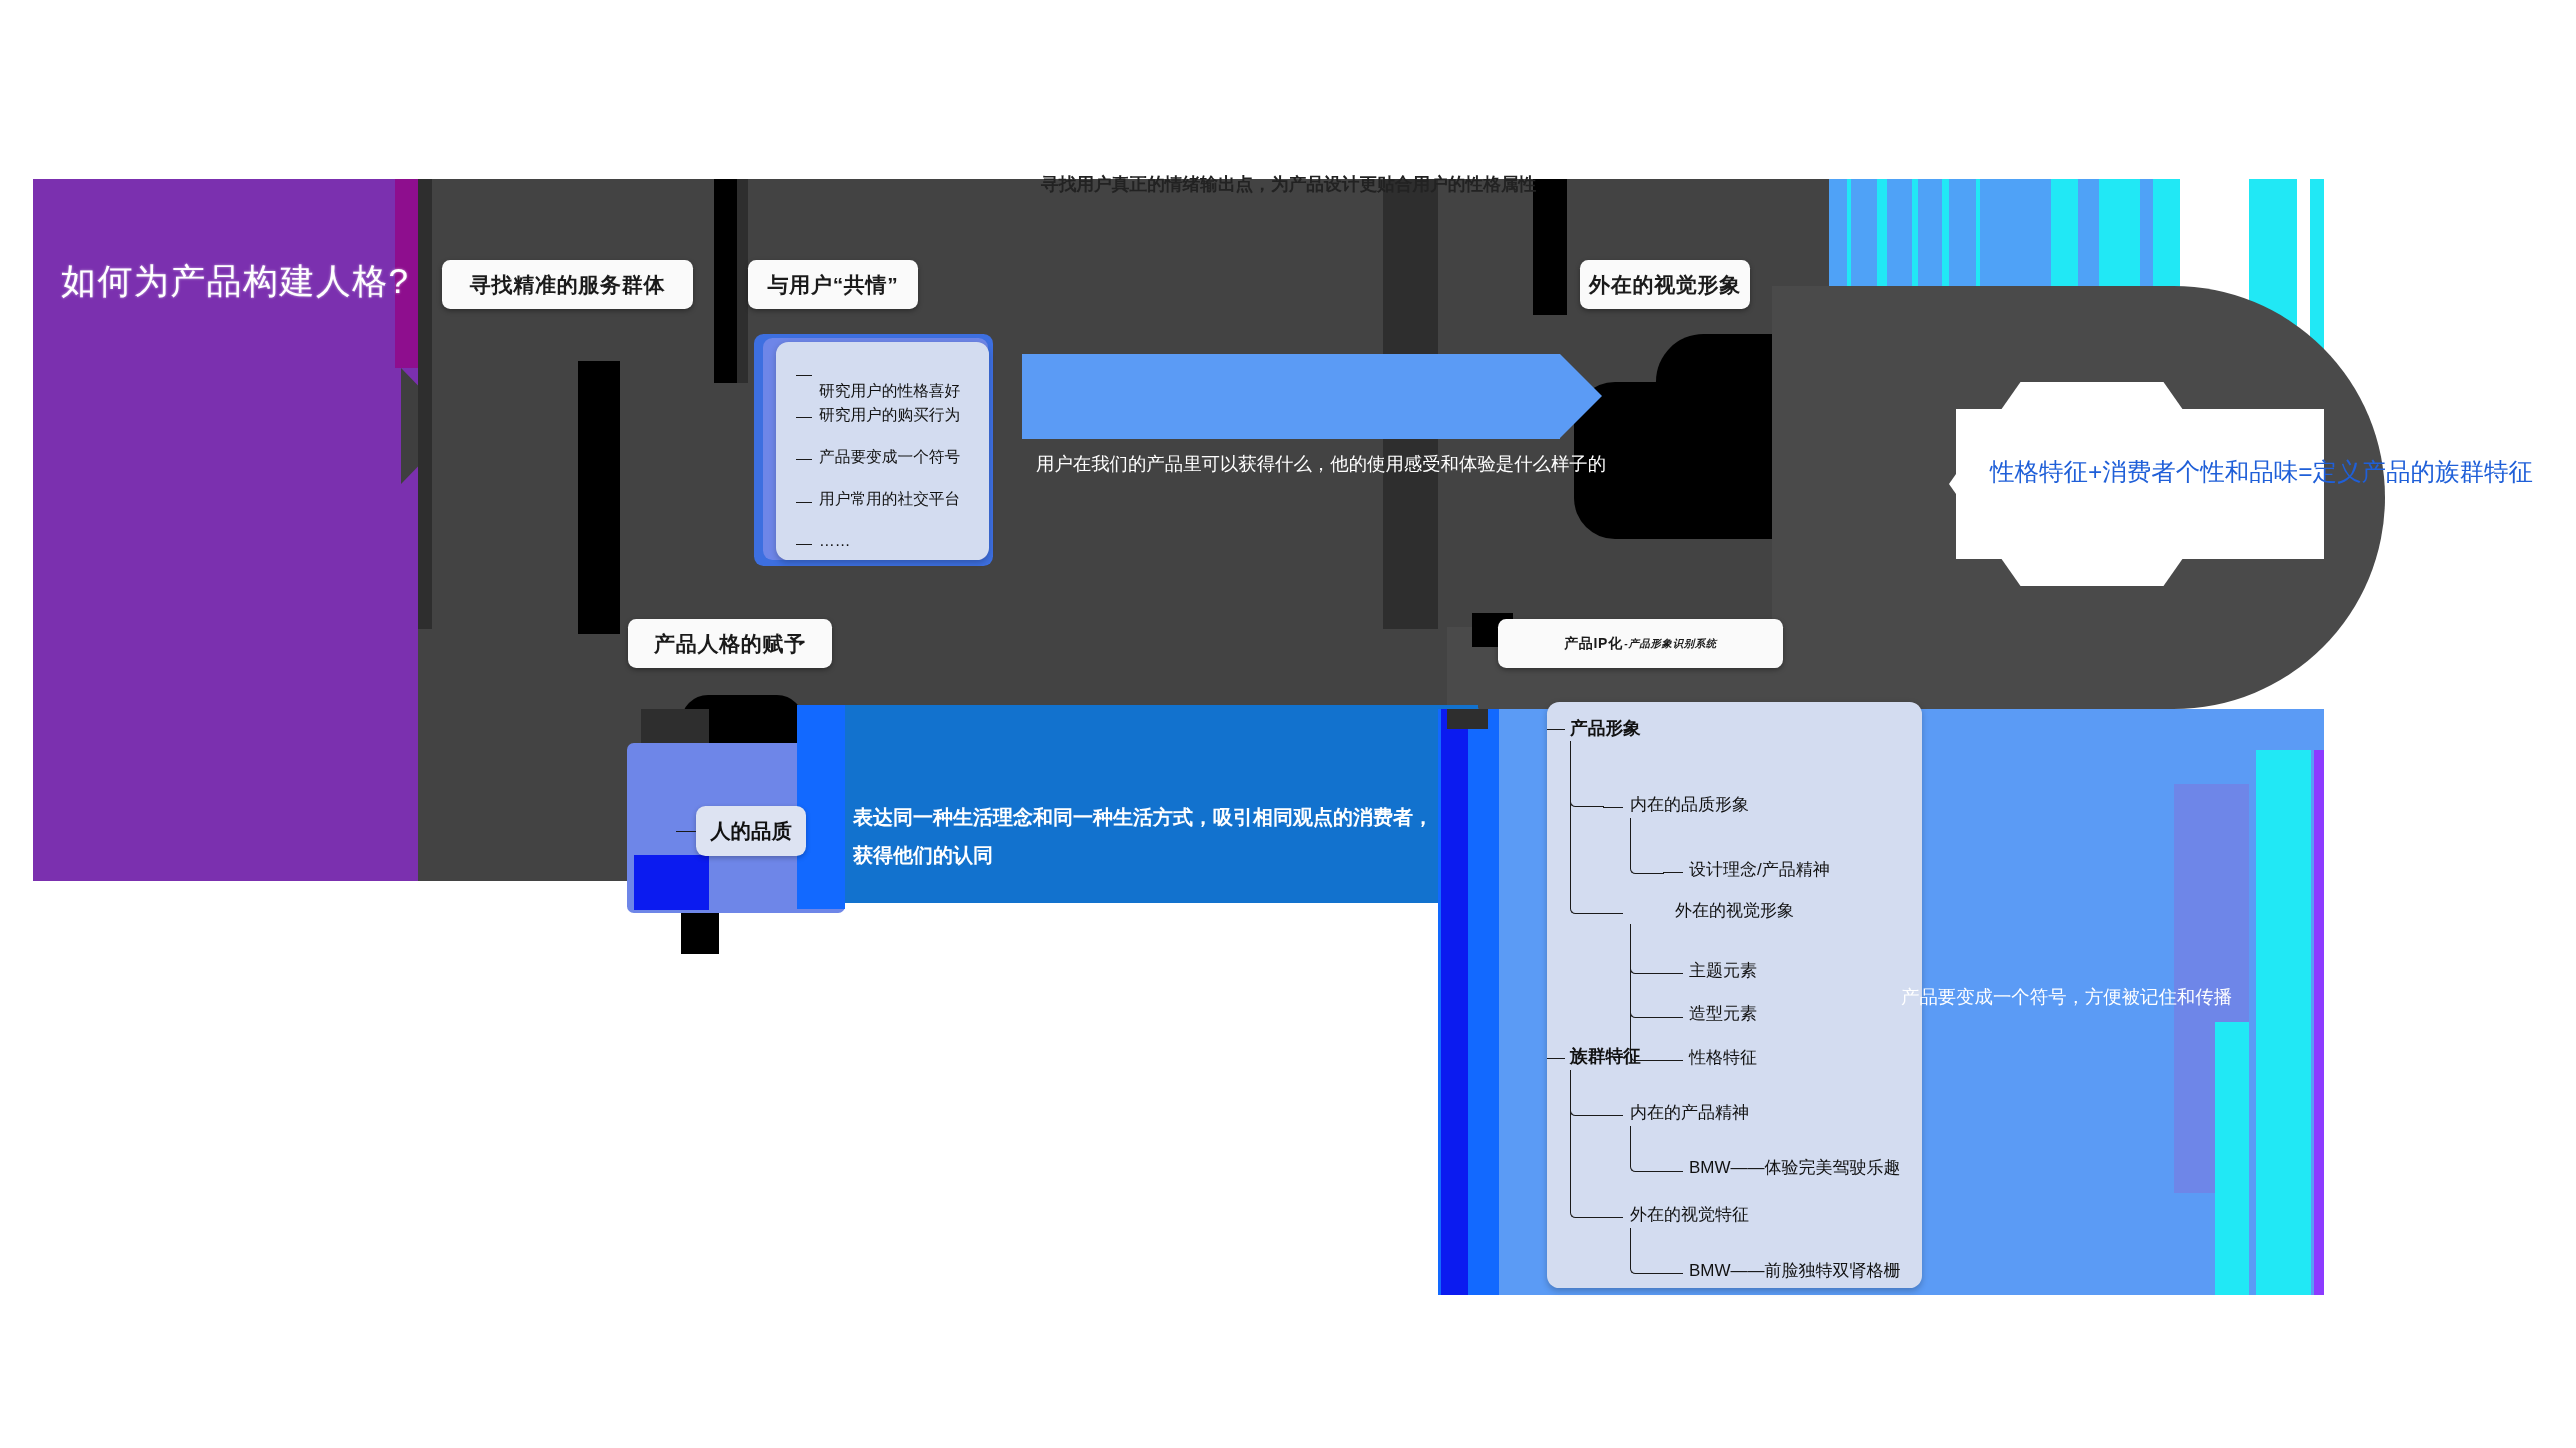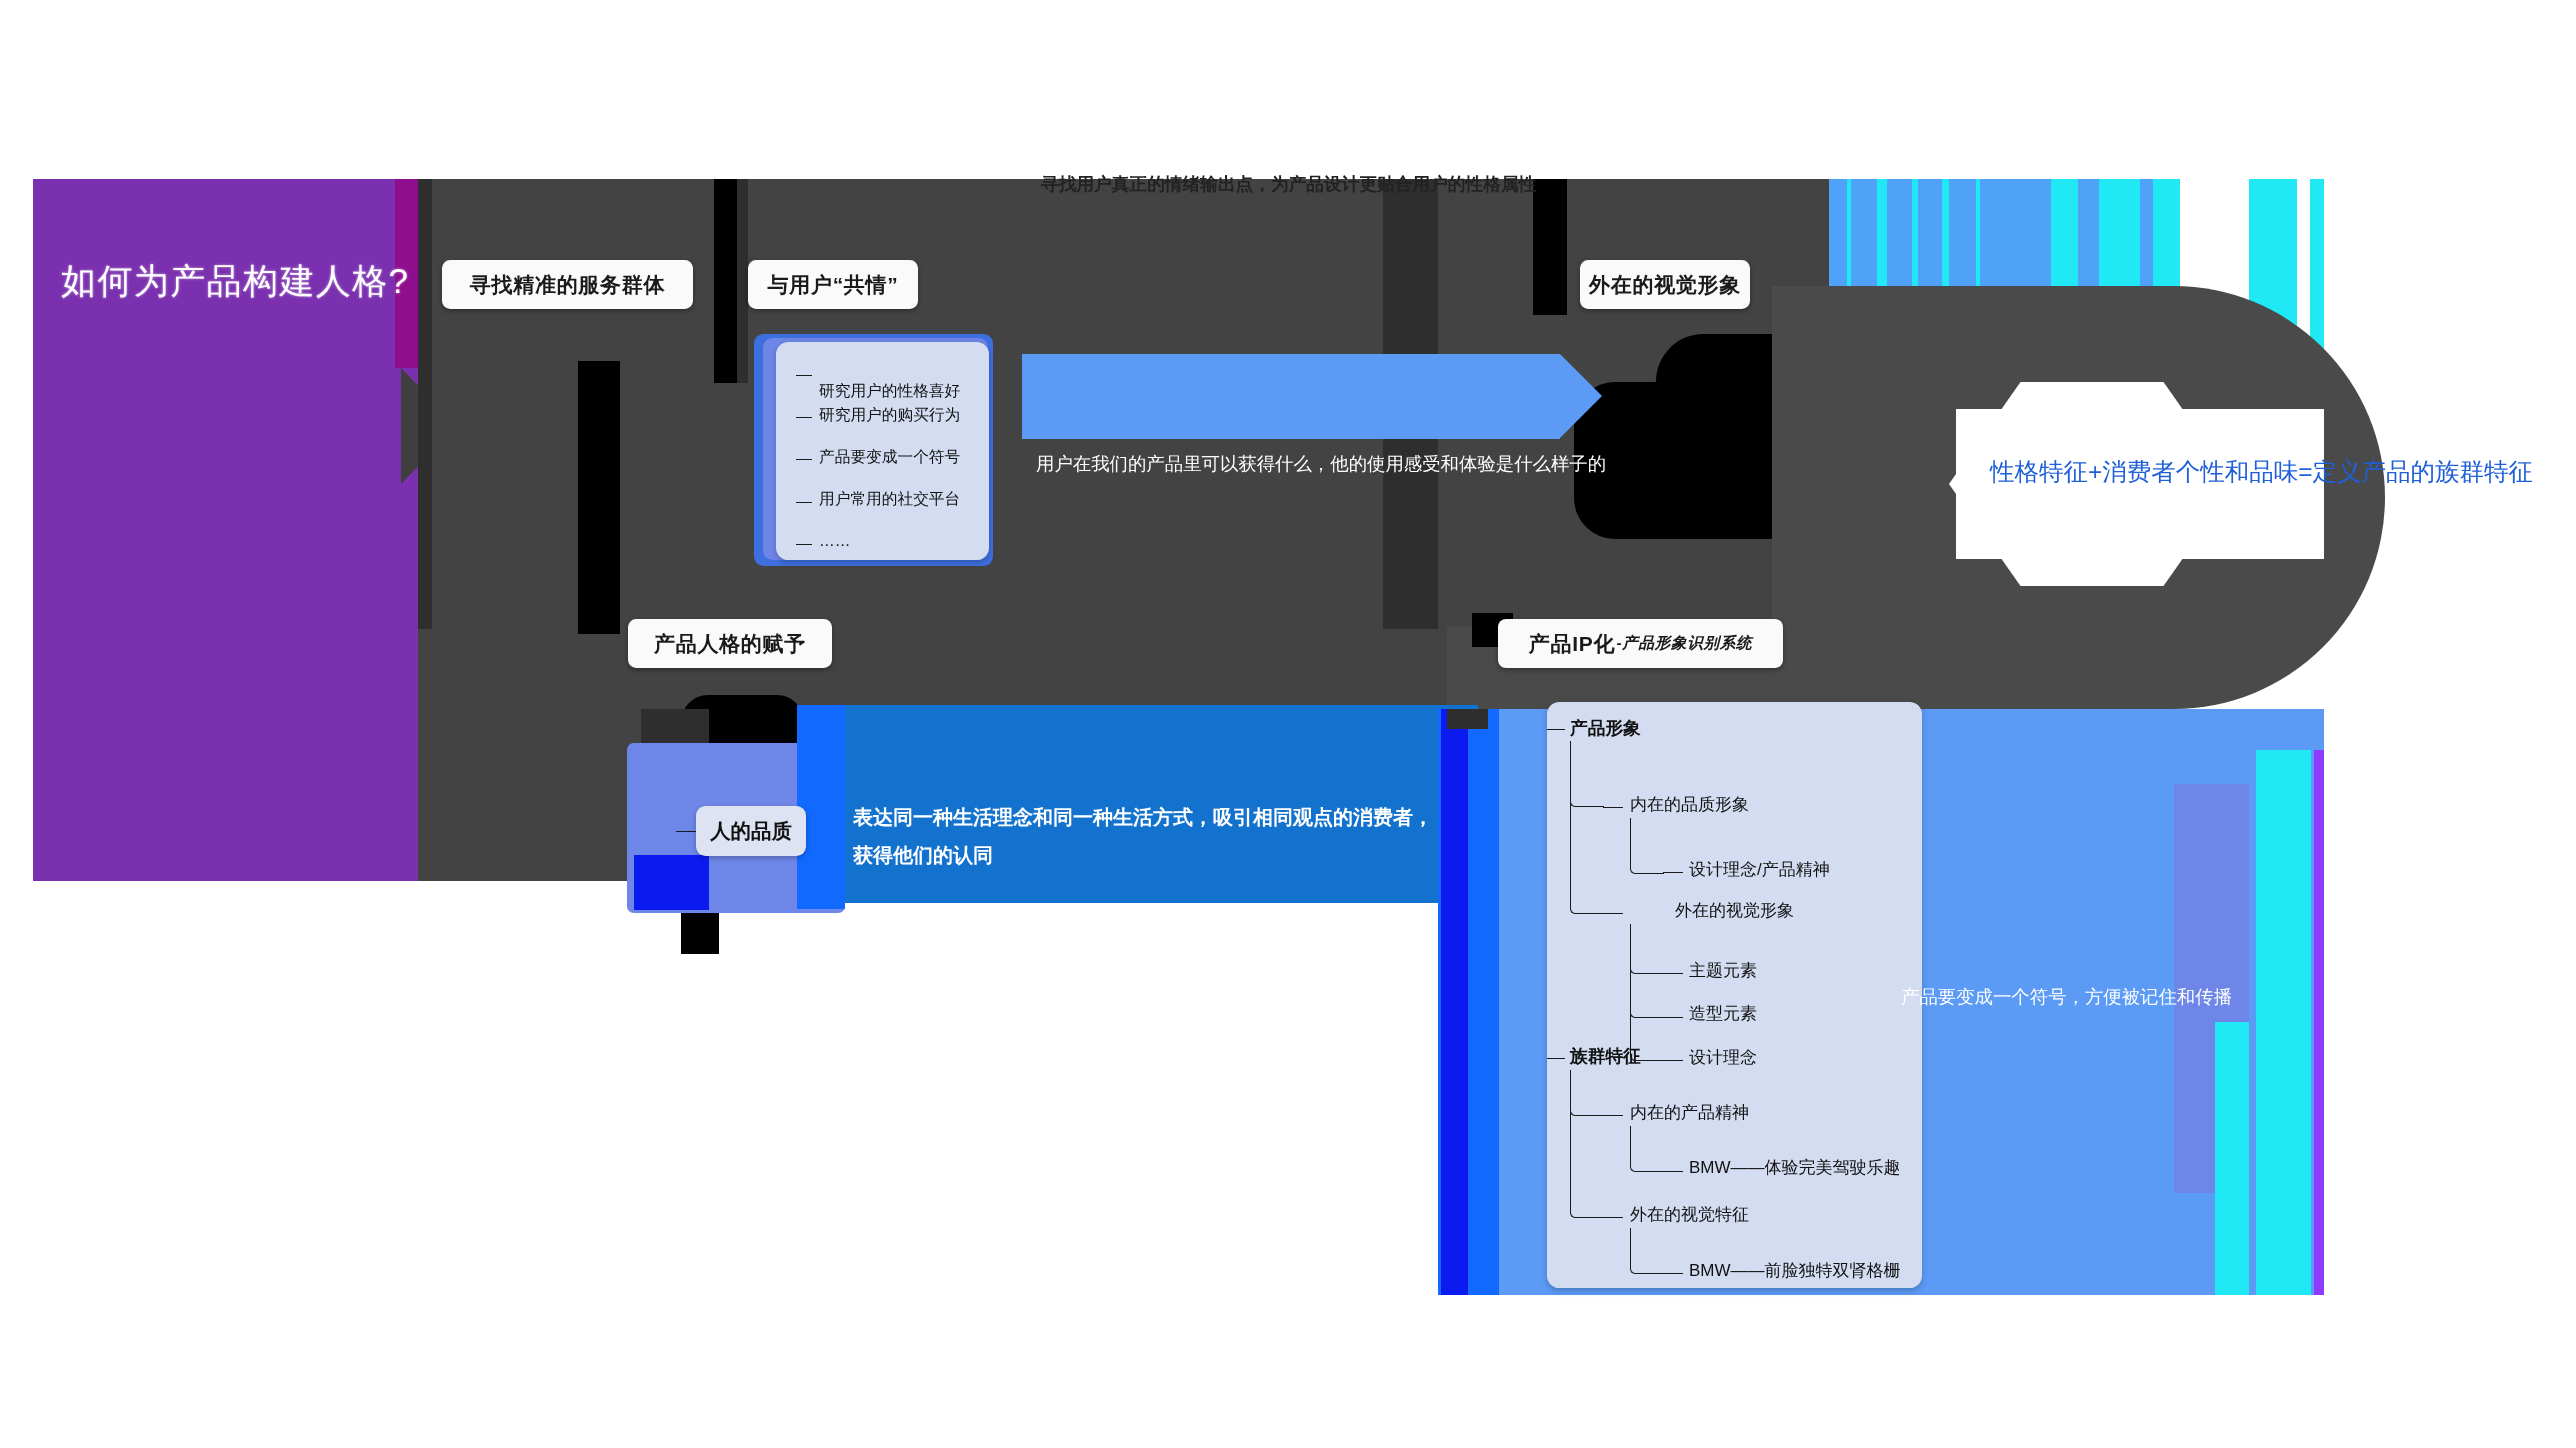--- a/index.html
+++ b/index.html
@@ -345,21 +345,21 @@
   <div class="tree-line" style="left:1630px; top:924px; width:33px; height:49px;"></div>
   <div class="dash" style="left:1663px; top:973px; width:20.4px;"></div>
   <div class="card-row" style="left:1689px; top:959px; font-size:17px;">主题元素</div>
 
   <div class="tree-line" style="left:1630px; top:924px; width:33px; height:93px;"></div>
   <div class="dash" style="left:1663px; top:1017px; width:20.4px;"></div>
   <div class="card-row" style="left:1689px; top:1002px; font-size:17px;">造型元素</div>
 
   <div class="tree-line" style="left:1630px; top:924px; width:33px; height:136px;"></div>
   <div class="dash" style="left:1663px; top:1060px; width:20.4px;"></div>
-  <div class="card-row" style="left:1689px; top:1046px; font-size:17px;">设计理念</div>
+  <div class="card-row" style="left:1689px; top:1046px; font-size:17px;">性格特征</div>
 
   <div class="dash" style="left:1547px; top:1058px; width:17.7px;"></div>
   <div class="card-row" style="left:1570px; top:1044px; font-size:17.7px; font-weight:bold;">族群特征</div>
 
   <div class="tree-line" style="left:1570px; top:1070px; width:33px; height:45px;"></div>
   <div class="dash" style="left:1603px; top:1115px; width:20.4px;"></div>
   <div class="card-row" style="left:1630px; top:1101px; font-size:17px;">内在的产品精神</div>
 
   <div class="tree-line" style="left:1630px; top:1126px; width:33px; height:45px;"></div>
   <div class="dash" style="left:1663px; top:1171px; width:20.4px;"></div>
@@ -385,21 +385,21 @@
   </div>
 
   <div class="chip" style="left:1580px; top:260px; width:170px; height:49px; font-size:21px;">
     <span>外在的视觉形象</span>
   </div>
 
   <div class="chip" style="left:628px; top:619px; width:204px; height:49px; font-size:21px;">
     <span>产品人格的赋予</span>
   </div>
 
-  <div class="chip" style="left:1498px; top:619px; width:285px; height:49px; font-size:21px;border-radius:8px;">
+  <div class="chip" style="left:1498px; top:619px; width:285px; height:49px; font-size:14px;">
     <span>产品IP化</span>
     <span class="sub">-产品形象识别系统</span>
   </div>
 
   <div style="position:absolute; left:61px; top:258px; font-size:35px; font-weight:normal;
               color:#ffffff; letter-spacing:1.4px; text-shadow:0 0 2.7px rgba(255,255,255,0.6);">如何为产品构建人格?</div>
 
   <div class="top-note" style="left:1041px; top:172px; font-size:17.7px;">寻找用户真正的情绪输出点，为产品设计更贴合用户的性格属性</div>
 
   <div class="callout-text" style="left:1036px; top:450px; font-size:18.4px;">用户在我们的产品里可以获得什么，他的使用感受和体验是什么样子的</div>

